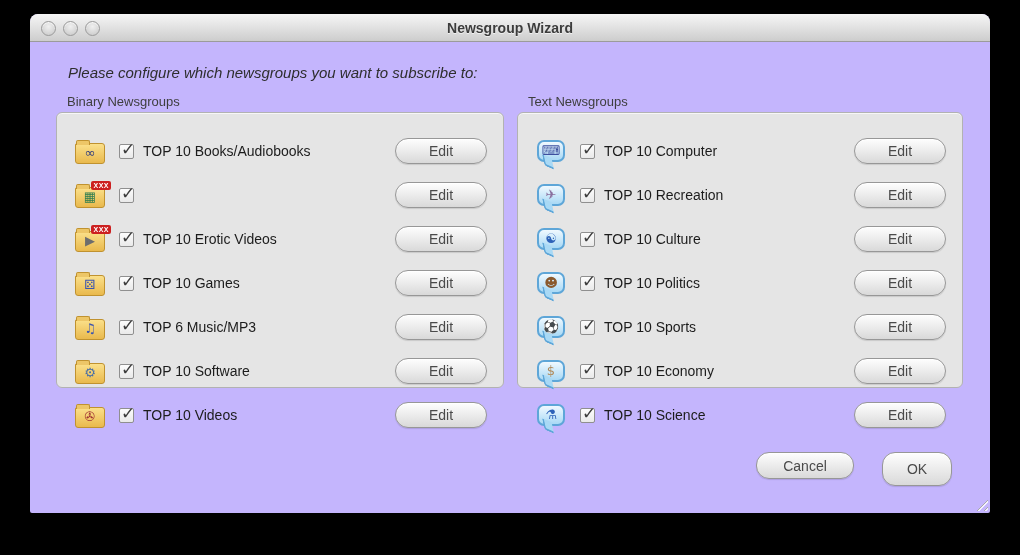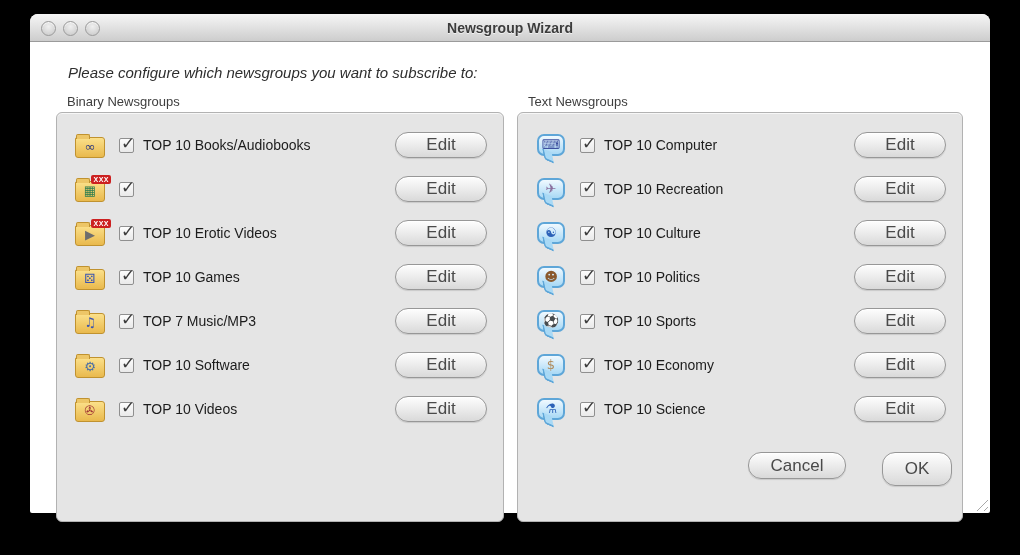--- a/index.html
+++ b/index.html
@@ -6,21 +6,21 @@
   html, body { width: 1020px; height: 555px; overflow: hidden; }
   body {
     background: #000;
     font-family: "Liberation Sans", "DejaVu Sans", sans-serif;
     position: relative;
   }
   .window {
     position: absolute;
     left: 30px; top: 14px;
     width: 960px; height: 499px;
-    background: #ffffff;
+    background: #c4b5fd;
     border-radius: 8px 8px 2px 2px;
     box-shadow: 0 10px 30px rgba(0,0,0,0.6);
   }
   .titlebar {
     position: relative;
     height: 28px;
     background: linear-gradient(#f6f6f6, #cdcdcd);
     border-bottom: 1px solid #9b9b9b;
     border-radius: 8px 8px 0 0;
     display: flex;
@@ -52,26 +52,26 @@
   }
   .group-label {
     position: absolute;
     top: -19px; left: 10px;
     font-size: 13px;
     color: #3e3e3e;
   }
   .groupbox {
     position: absolute;
     top: 98px;
-    height: 410px;
+    height: 276px;
     background: #e5e5e5;
     border: 1px solid #b2b2b2;
     border-radius: 6px;
     box-shadow: inset 0 1px 0 rgba(255,255,255,0.7);
-    padding: 10px 16px 0 16px;
+    padding: 16px 16px 0 16px;
   }
   .groupbox.left  { left: 26px;  width: 448px; }
   .groupbox.right { left: 487px; width: 446px; }
   .row {
     height: 44px;
     display: flex;
     align-items: center;
   }
   .row-icon {
     width: 34px;
@@ -162,34 +162,34 @@
   .row-label {
     font-size: 14px;
     color: #1c1c1c;
   }
   .btn {
     height: 26px;
     border-radius: 13px;
     background: linear-gradient(#fefefe, #d9d9d9);
     border: 1px solid #979797;
     color: #4a4a4a;
-    font-size: 17px;
+    font-size: 14px;
     font-family: "Liberation Sans", sans-serif;
     box-shadow: inset 0 1px 0 rgba(255,255,255,0.9), 0 1px 1px rgba(0,0,0,0.12);
     cursor: default;
     display: inline-flex;
     align-items: center;
     justify-content: center;
   }
   .edit-btn { width: 92px; margin-left: auto; }
   .footer {
     position: absolute;
     right: 38px; bottom: 27px;
     display: flex;
-    gap: 36px;
+    gap: 28px;
   }
   .cancel-btn { width: 98px; height: 27px; }
   .ok-btn { width: 70px; height: 34px; }
   .resize-grip {
     position: absolute;
     right: 2px; bottom: 2px;
     width: 15px; height: 15px;
     background: repeating-linear-gradient(
       135deg,
       transparent 0 3px,
@@ -261,21 +261,21 @@
     <button class="btn edit-btn">Edit</button>
   </div>
         <div class="row">
     <span class="row-icon">
       <span class="icon-shape folder">
         <span class="icon-glyph" style="color: rgb(59, 85, 176);">♫</span>
       </span>
 
     </span>
     <span class="checkbox checked"></span>
-    <span class="row-label">TOP 7 Music/MP3</span>
+    <span class="row-label">TOP 6 Music/MP3</span>
     <button class="btn edit-btn">Edit</button>
   </div>
         <div class="row">
     <span class="row-icon">
       <span class="icon-shape folder">
         <span class="icon-glyph" style="color: rgb(74, 111, 165);">⚙</span>
       </span>
 
     </span>
     <span class="checkbox checked"></span>

